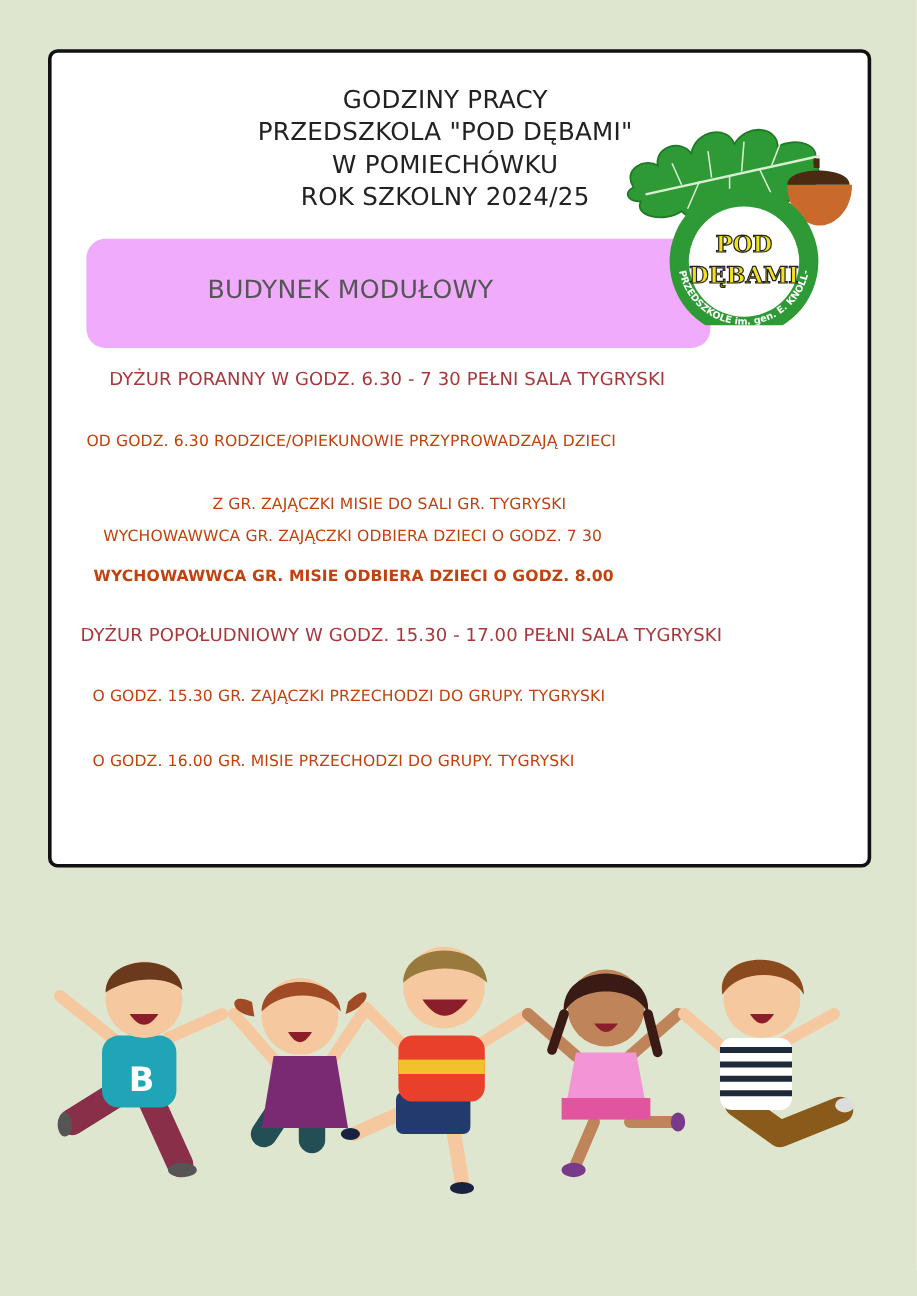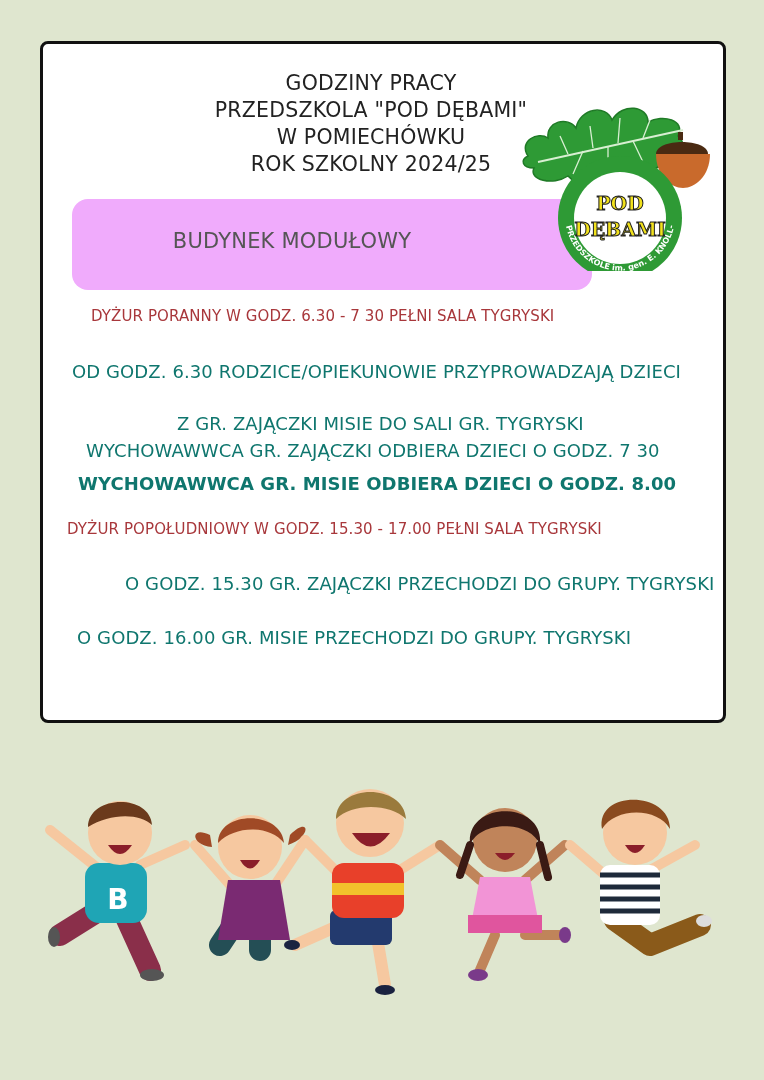--- a/index.html
+++ b/index.html
@@ -20,21 +20,21 @@
   }
   .title div { padding-right: 24px; }
   .building {
     position: absolute; left: 29px; top: 155px; width: 520px; height: 91px;
     background: #f0abfc; border-radius: 16px;
   }
   .building span {
     position: absolute; left: 0; width: 440px; top: 30px; text-align: center;
     color: #555; font-size: 21px; letter-spacing: 0.2px;
   }
-  .line { position: absolute; white-space: nowrap; font-size: 18px; color: #0f766e; letter-spacing: 0.1px; }
+  .line { position: absolute; white-space: nowrap; font-size: 13px; color: #c2410c; letter-spacing: 0.1px; }
   .red { color: #a8373b; font-size: 15px; }
   .logo { position: absolute; left: 465px; top: 52px; width: 210px; height: 175px; }
   .kids { position: absolute; left: 40px; top: 785px; width: 690px; height: 220px; }
 </style>
 </head>
 <body>
 
 <div class="card">
   <div class="title">
     <div>GODZINY PRACY</div>
@@ -73,21 +73,21 @@
       <textPath href="#ringPath" startOffset="0">PRZEDSZKOLE im. gen. E. KNOLL-KOWNACKIEGO w POMIECHÓWKU</textPath>
     </text>
   </svg>
 
   <div class="line red" style="left:48px; top:263px;">DYŻUR PORANNY W GODZ. 6.30 - 7 30 PEŁNI SALA TYGRYSKI</div>
   <div class="line" style="left:29px; top:317px;">OD GODZ. 6.30 RODZICE/OPIEKUNOWIE PRZYPROWADZAJĄ DZIECI</div>
   <div class="line" style="left:134px; top:340px;margin-top:29px;">Z GR. ZAJĄCZKI MISIE DO SALI GR. TYGRYSKI</div>
   <div class="line" style="left:43px; top:383px;margin-top:13px;">WYCHOWAWWCA GR. ZAJĄCZKI ODBIERA DZIECI O GODZ. 7 30</div>
   <div class="line" style="left:35px; top:429px;font-weight:bold;">WYCHOWAWWCA GR. MISIE ODBIERA DZIECI O GODZ. 8.00</div>
   <div class="line red" style="left:24px; top:476px;">DYŻUR POPOŁUDNIOWY W GODZ. 15.30 - 17.00 PEŁNI SALA TYGRYSKI</div>
-  <div class="line" style="left:34px; top:529px;margin-left:48px;">O GODZ. 15.30 GR. ZAJĄCZKI PRZECHODZI DO GRUPY. TYGRYSKI</div>
+  <div class="line" style="left:34px; top:529px;">O GODZ. 15.30 GR. ZAJĄCZKI PRZECHODZI DO GRUPY. TYGRYSKI</div>
   <div class="line" style="left:34px; top:583px;">O GODZ. 16.00 GR. MISIE PRZECHODZI DO GRUPY. TYGRYSKI</div>
 </div>
 
 <svg class="kids" viewBox="0 0 690 220">
 
   <g>
     <path d="M10,45 L60,85" stroke="#f6c8a0" stroke-width="10" stroke-linecap="round"></path>
     <path d="M100,80 L145,60" stroke="#f6c8a0" stroke-width="10" stroke-linecap="round"></path>
     <path d="M60,125 L20,150 M85,130 L110,185" stroke="#8a2f4a" stroke-width="22" stroke-linecap="round"></path>
     <ellipse cx="14" cy="152" rx="6" ry="10" fill="#555"></ellipse>

